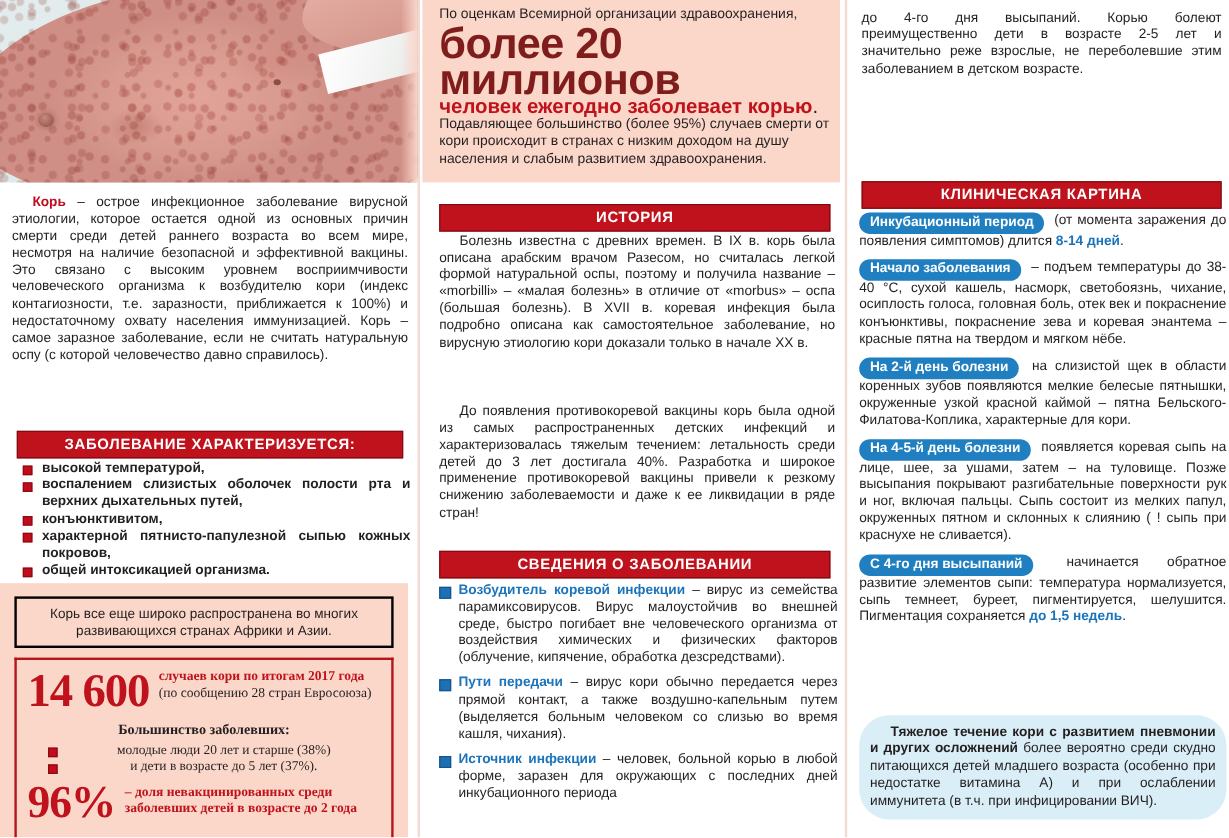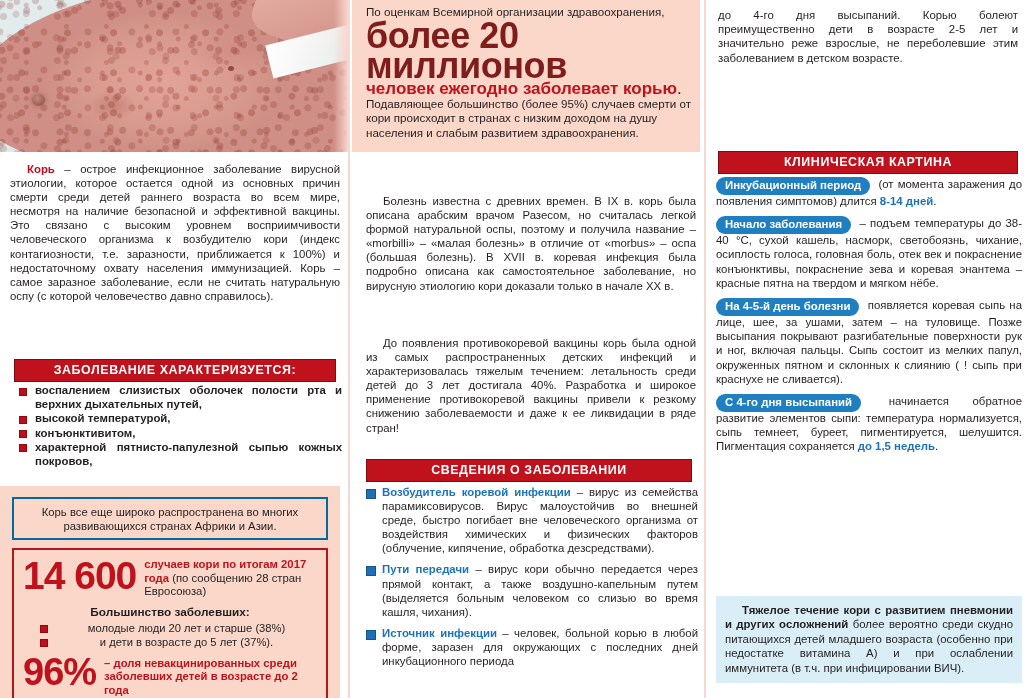--- a/index.html
+++ b/index.html
@@ -137,28 +137,29 @@
     content: ""; position: absolute; left: 1px; top: 4.5px;
     width: 6px; height: 6px; background: #c00d1e;
     border: 1px solid #8d0a11;
   }
   #left-peach {
     position: absolute; left: 0; top: 486px; width: 340px; height: 212px;
     background: #fbd7c9;
   }
   #peach-box1 {
     position: absolute; left: 12px; top: 497px; width: 316px;
-    border: 2px solid #0369a1; background: #fbd7c9;
+    border: 2px solid #000000; background: #fbd7c9;
     padding: 6px 8px 5px 8px;
   }
   #peach-box1 .body-text { text-align: center; font-size: 11.3px; line-height: 14px; }
   #peach-box2 {
     position: absolute; left: 12px; top: 548px; width: 316px; height: 150px;
     border: 2px solid #b3161c; border-bottom: none; background: #fbd7c9;
     padding: 7px 9px 0 9px;
+    font-family: Liberation Serif, serif;
   }
   .stat-row { display: flex; align-items: flex-start; }
   .big-num {
     color: #bf121c; font-weight: bold; font-size: 39px; line-height: 38px;
     letter-spacing: -1px; white-space: nowrap; padding-right: 8px;
   }
   .big-num.pct { font-size: 38px; }
   .stat-text {
     font-size: 11.3px; line-height: 13.6px; color: #231f20; padding-top: 1px;
   }
@@ -209,21 +210,21 @@
     display: inline-block;
     background: #1f7fc0; color: #ffffff; font-weight: bold;
     font-size: 11.4px; line-height: 13px;
     border-radius: 9px; padding: 2px 9px 3px 9px;
     margin-right: 4px;
     position: relative; top: 1px;
   }
   .para { font-size: 11.4px; line-height: 14.2px; color: #231f20; text-align: justify; margin: 0 0 7px 0; }
   #right-note {
     position: absolute; left: 8px; top: 596px; width: 306px;
-    background: #d9eef7; padding: 7px 9px 8px 9px;
+    background: #d9eef7; padding: 7px 9px 8px 9px; border-radius: 25px;
   }
   #right-note .body-text { font-size: 11.4px; line-height: 14.4px; }
   #right-note b { font-weight: bold; }
 </style>
 </head>
 <body>
 
 <div id="page">
 
   <div class="col" id="col-left">
@@ -241,24 +242,25 @@
       <div id="photo-fade-r"></div>
     </div>
 
     <div id="left-intro" class="body-text ind">
       <p><span class="red-bold">Корь</span><span> – острое инфекционное заболевание вирусной этиологии, которое  остается одной из основных причин смерти среди детей раннего возраста во всем мире, несмотря на наличие безопасной и эффективной вакцины. Это связано с высоким уровнем восприимчивости человеческого организма к возбудителю кори (индекс контагиозности, т.е. заразности, приближается к 100%) и недостаточному охвату населения иммунизацией. Корь – самое заразное заболевание, если не считать натуральную оспу (с которой человечество давно справилось).</span></p>
     </div>
 
     <div id="left-bar" class="bar-red">ЗАБОЛЕВАНИЕ ХАРАКТЕРИЗУЕТСЯ:</div>
 
     <ul id="left-list" class="sq-list">
+      <li>высокой температурой,</li>
       <li>воспалением слизистых оболочек полости рта и верхних дыхательных путей,</li>
-      <li>высокой температурой,</li>
       <li>конъюнктивитом,</li>
       <li>характерной пятнисто-папулезной сыпью кожных покровов,</li>
+      <li>общей интоксикацией организма.</li>
     </ul>
 
     <div id="left-peach"></div>
 
     <div id="peach-box1">
       <div class="body-text">Корь все еще широко распространена во многих развивающихся странах Африки и Азии.</div>
     </div>
 
     <div id="peach-box2">
       <div class="stat-row">
@@ -287,20 +289,21 @@
   <div class="col" id="col-mid">
     <div id="mid-peach"></div>
 
     <div id="mid-who">
       <div class="lead">По оценкам Всемирной организации здравоохранения,</div>
       <div class="huge">более 20 миллионов</div>
       <div class="sub"><span>человек ежегодно заболевает корью</span><span class="blk">.</span></div>
       <div class="rest">Подавляющее большинство (более 95%) случаев смерти от кори происходит в странах с низким доходом на душу населения и слабым развитием здравоохранения.</div>
     </div>
 
+    <div id="mid-bar-history" class="bar-red">ИСТОРИЯ</div>
 
     <div id="mid-history" class="body-text ind">
       <p>Болезнь известна с древних времен. В IX в. корь была описана арабским врачом Разесом, но считалась легкой формой натуральной оспы, поэтому и получила название – «morbilli» – «малая болезнь» в отличие от «morbus» – оспа (большая болезнь). В XVII в. коревая инфекция была подробно описана как самостоятельное заболевание, но вирусную этиологию кори доказали только в начале XX в.</p>
     </div>
 
     <div id="mid-vaccine" class="body-text ind">
       <p>До появления противокоревой вакцины корь была одной из самых распространенных детских инфекций и характеризовалась тяжелым течением: летальность среди детей до 3 лет достигала 40%. Разработка и широкое применение противокоревой вакцины привели к резкому снижению заболеваемости и даже к ее ликвидации в ряде стран!</p>
     </div>
 
     <div id="mid-bar-info" class="bar-red">СВЕДЕНИЯ О ЗАБОЛЕВАНИИ</div>
@@ -329,20 +332,23 @@
     <div id="right-bar" class="bar-red">КЛИНИЧЕСКАЯ КАРТИНА</div>
 
     <div id="right-body">
       <p class="para">
         <span class="pill">Инкубационный период</span><span> (от момента заражения до появления симптомов) длится </span><span class="blue-bold">8-14 дней</span><span>.</span>
       </p>
       <p class="para">
         <span class="pill">Начало заболевания</span><span> – подъем температуры до 38-40 °C, сухой кашель, насморк, светобоязнь, чихание, осиплость голоса, головная боль, отек век и покраснение конъюнктивы, покраснение зева и коревая энантема – красные пятна на твердом и мягком нёбе.</span>
       </p>
       <p class="para">
+        <span class="pill">На 2-й день болезни</span><span> на слизистой щек в области коренных зубов появляются мелкие белесые пятнышки, окруженные узкой красной каймой – пятна Бельского-Филатова-Коплика, характерные для кори.</span>
+      </p>
+      <p class="para">
         <span class="pill">На 4-5-й день болезни</span><span> появляется коревая сыпь на лице, шее, за ушами, затем – на туловище. Позже высыпания покрывают разгибательные поверхности рук и ног, включая пальцы. Сыпь состоит из мелких папул, окруженных пятном и склонных к слиянию ( ! сыпь при краснухе не сливается).</span>
       </p>
       <p class="para">
         <span class="pill">С 4-го дня высыпаний</span><span> начинается обратное развитие элементов сыпи: температура нормализуется, сыпь темнеет, буреет, пигментируется, шелушится. Пигментация сохраняется </span><span class="blue-bold">до 1,5 недель</span><span>.</span>
       </p>
     </div>
 
     <div id="right-note">
       <div class="body-text ind">
         <b>Тяжелое течение кори с развитием пневмонии и других осложнений</b><span> более вероятно среди скудно питающихся детей младшего возраста (особенно при недостатке витамина А) и при ослаблении иммунитета (в т.ч. при инфицировании ВИЧ).</span>

